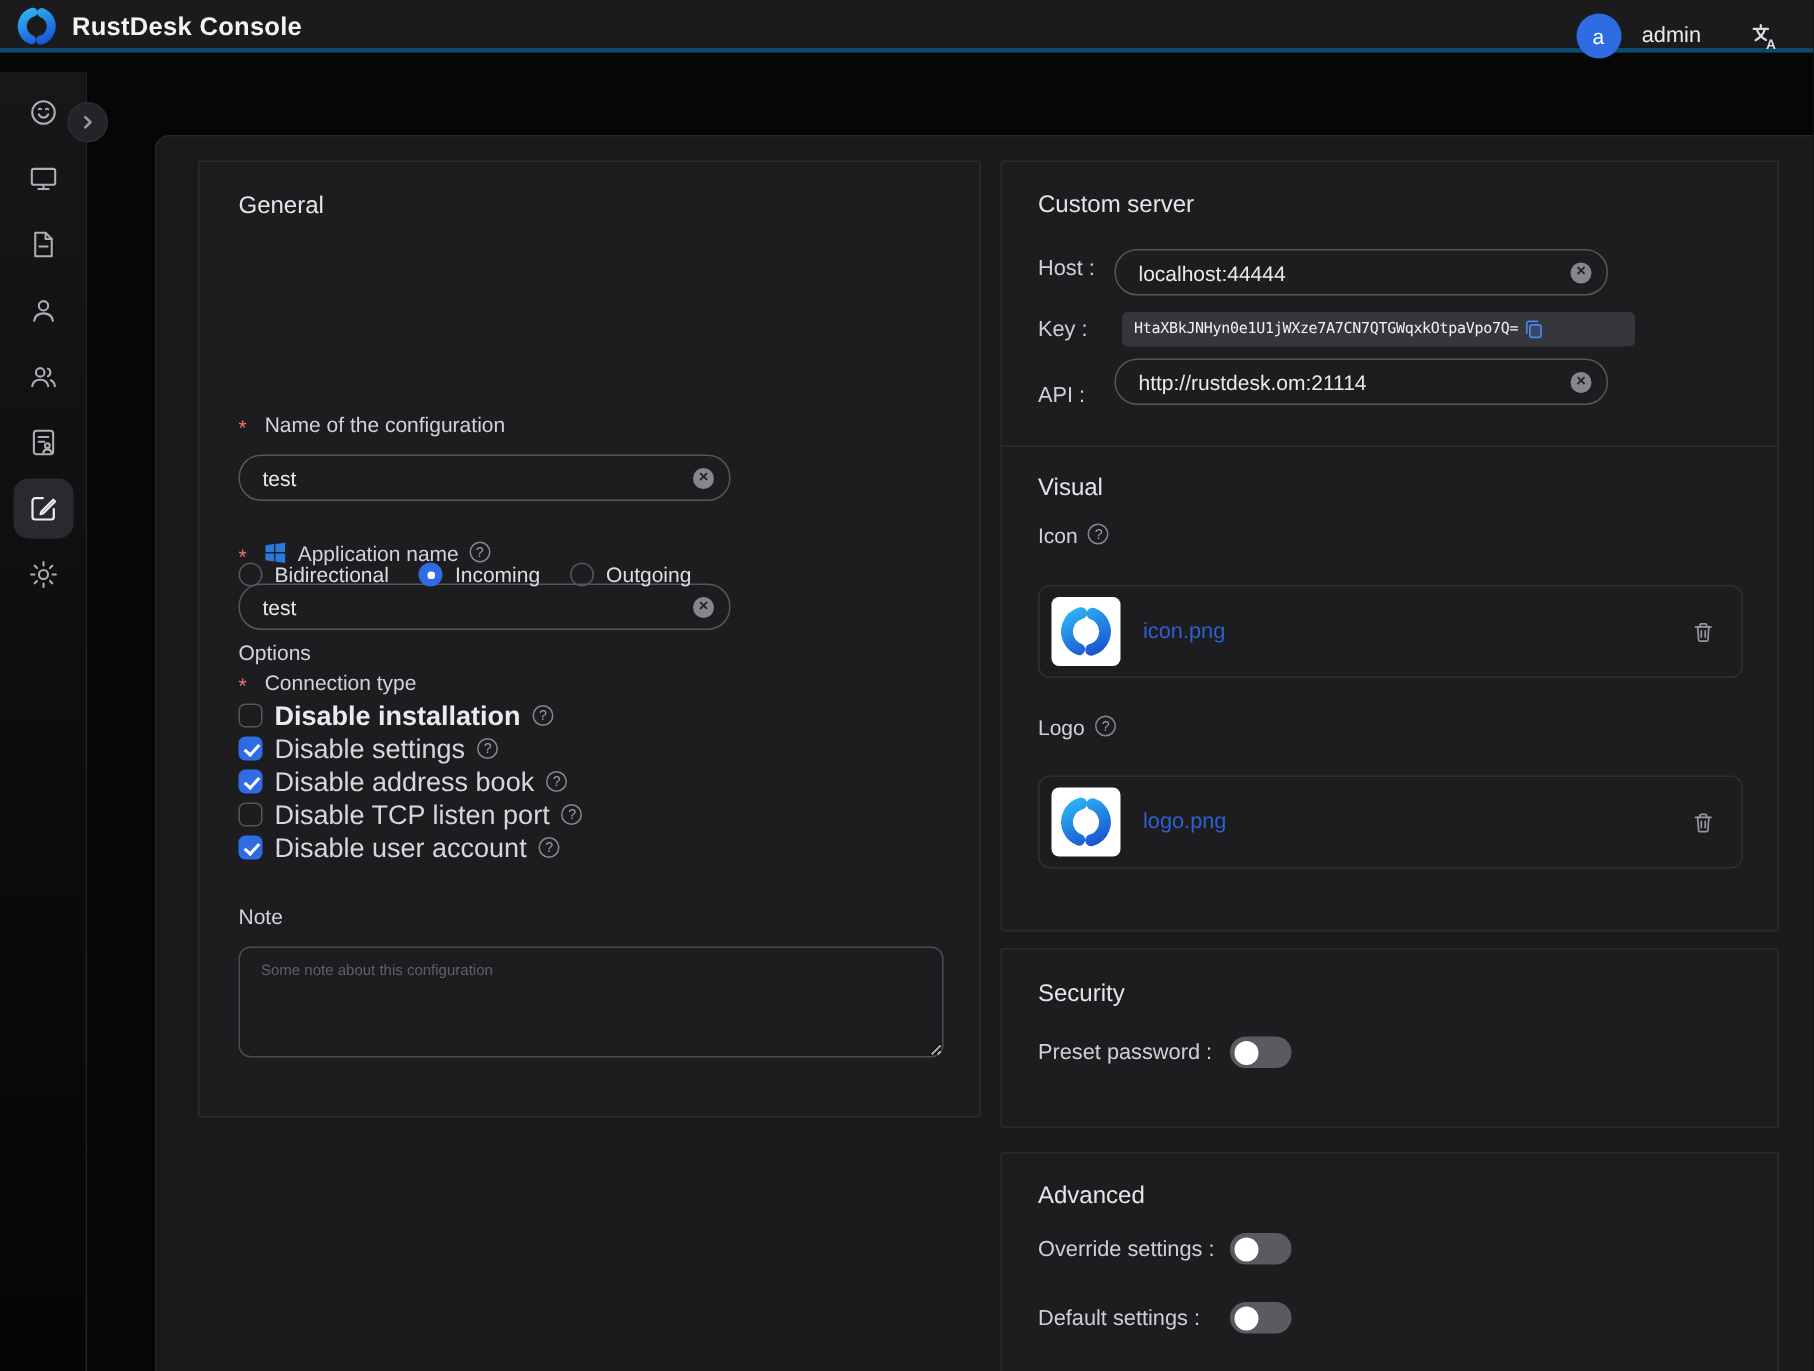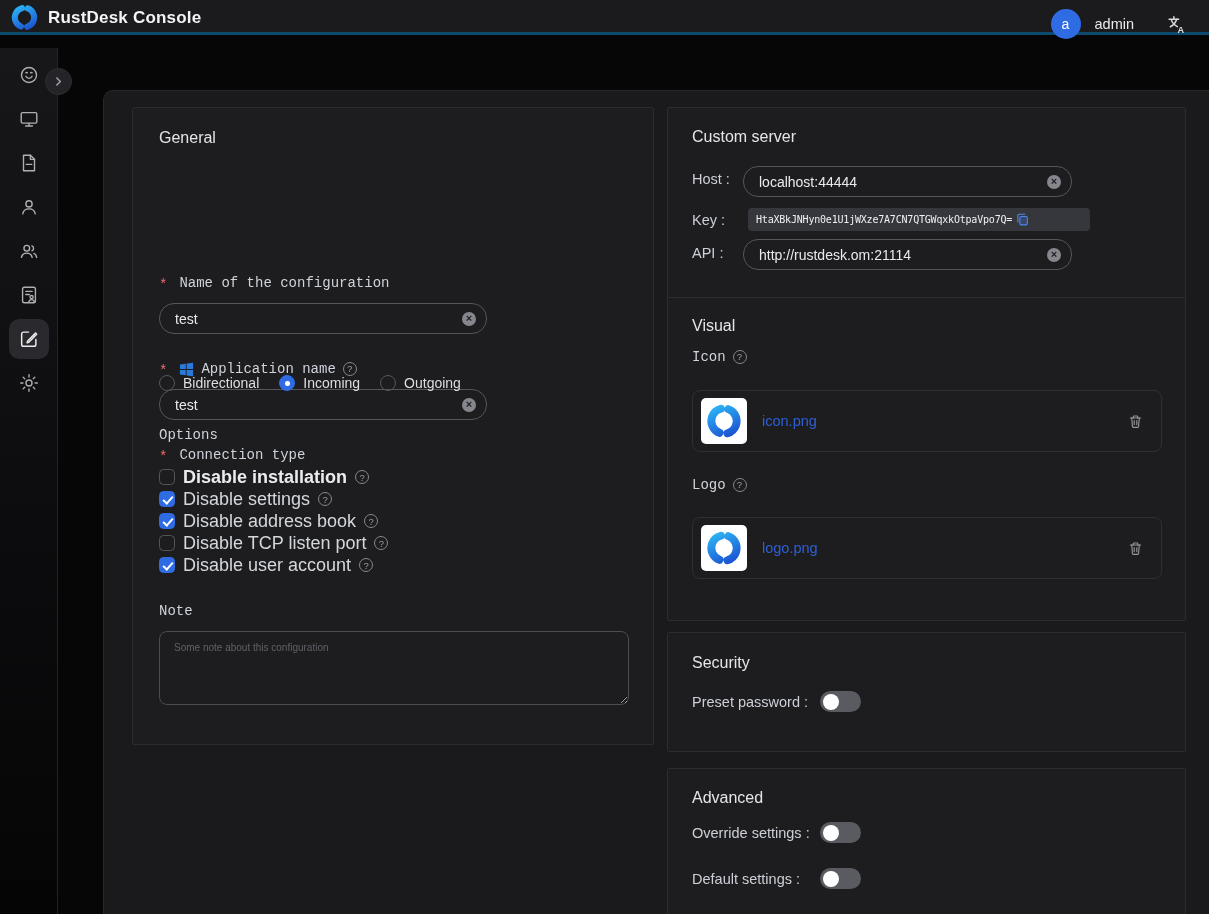--- a/index.html
+++ b/index.html
@@ -46,21 +46,21 @@
     border-top:1px solid #27272b;border-left:1px solid #27272b;border-top-left-radius:10px;overflow:hidden;z-index:10;}
   .card{position:absolute;background:var(--card);border:1px solid var(--border);border-radius:2px;}
   .card-title{position:absolute;left:26px;font-size:16px;font-weight:500;color:#e3e5e8;}
 
   #card-general{left:28px;top:16px;width:522px;height:638px;}
   #card-server{left:563px;top:16px;width:519px;height:193px;}
   #card-visual{left:563px;top:206px;width:519px;height:324px;}
   #card-security{left:563px;top:541px;width:519px;height:120px;}
   #card-advanced{left:563px;top:677px;width:519px;height:260px;}
 
-  .fld-label{position:absolute;left:26px;font-size:14px;color:var(--label);display:flex;align-items:center;gap:7px;white-space:nowrap;font-family:Liberation Mono, monospace;}
+  .fld-label{position:absolute;left:26px;font-size:14px;color:var(--label);display:flex;align-items:flex-start;gap:7px;white-space:nowrap;}
   .req::before{content:"*";color:var(--red);margin-right:5px;font-size:14px;position:relative;top:2px;}
   .help{width:14px;height:14px;border-radius:50%;border:1px solid #84878d;color:#9a9da3;font-size:9.5px;
     display:inline-flex;align-items:center;justify-content:center;flex:0 0 auto;cursor:pointer;}
   .help::after{content:"?";}
 
   .text-input{position:absolute;height:31px;border:1px solid var(--inp-border);border-radius:15px;
     display:flex;align-items:center;background:transparent;}
   .text-input input{flex:1;background:transparent;border:none;outline:none;color:#e8eaec;
     font-size:14px;padding:0 6px 0 15px;font-family:inherit;min-width:0;}
   .clear-btn{width:14px;height:14px;border-radius:50%;background:#85878c;margin-right:10px;flex:0 0 auto;
@@ -327,21 +327,21 @@
     <div class="key-chip">
       <span class="key-text">HtaXBkJNHyn0e1U1jWXze7A7CN7QTGWqxkOtpaVpo7Q=</span>
       <span class="copy-btn">
         <svg viewBox="0 0 14 14" width="13" height="13" fill="rgba(72,125,235,0.25)" stroke="#4f86ec" stroke-width="1.2" stroke-linejoin="round">
           <rect x="4.2" y="3.8" width="8" height="9" rx="1.4"></rect>
           <path d="M10 1.4H3.4A1.4 1.4 0 0 0 2 2.8v7.4" fill="none"></path>
         </svg>
       </span>
     </div>
 
-    <div class="srv-label" style="top:137px">API :</div>
+    <div class="srv-label" style="top:148px">API :</div>
     <div class="text-input" style="left:75px;top:131px;width:329px">
       <input value="http://rustdesk.om:21114" style="">
       <span class="clear-btn"></span>
     </div>
   </div>
 
   <div class="card" id="card-visual">
     <div class="card-title" style="top:19px;left:24px">Visual</div>
 
     <div class="fld-label" style="left:24px;top:51px">

